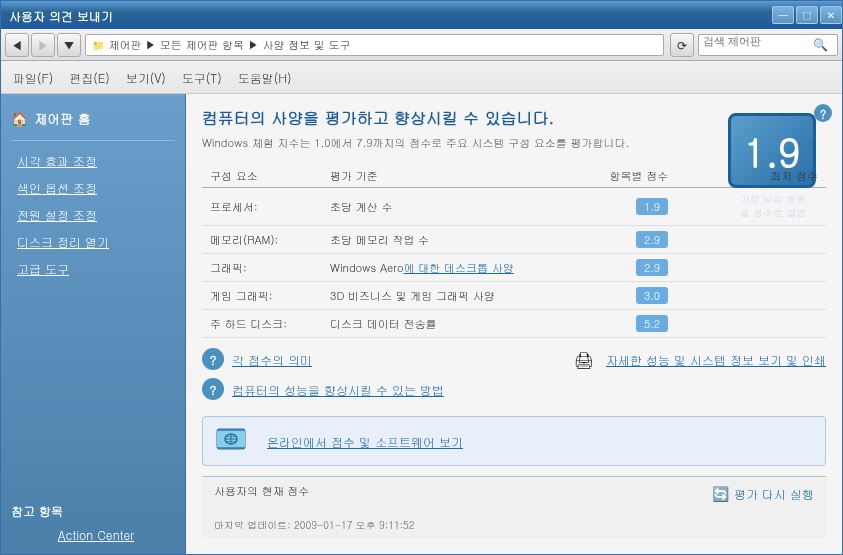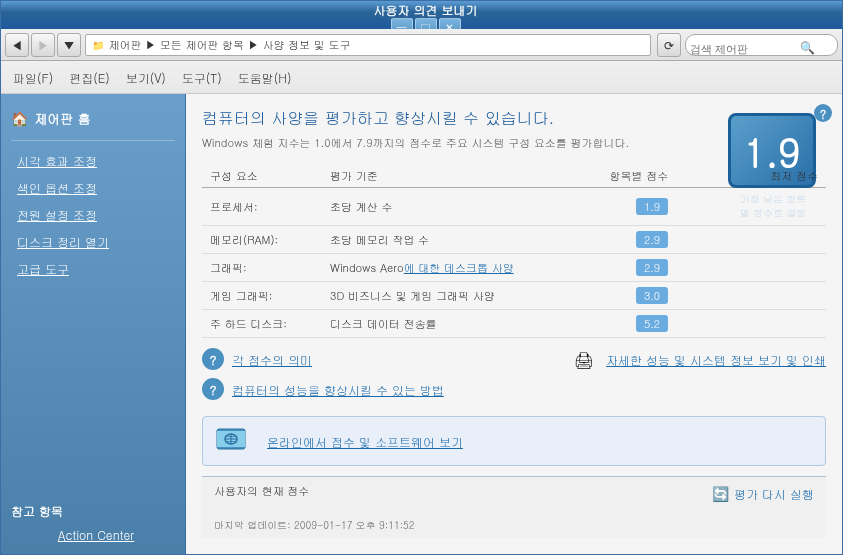--- a/index.html
+++ b/index.html
@@ -24,21 +24,20 @@
 
     
     .title-bar {
       background: linear-gradient(to bottom, #5b9bd5 0%, #2a6496 40%, #1e5a9e 100%);
       height: 28px;
       display: flex;
       align-items: center;
       justify-content: space-between;
       padding: 0 0 0 8px;
       flex-shrink: 0;
-      flex-direction: column;
     }
     .title-bar-text {
       color: white;
       font-size: 12px;
       font-weight: bold;
     }
     .title-bar-buttons {
       display: flex;
       gap: 2px;
     }
@@ -93,27 +92,27 @@
       border: 1px solid #aaa;
       border-radius: 2px;
       display: flex;
       align-items: center;
       padding: 0 6px;
       font-size: 11px;
       color: #333;
     }
     .search-box {
       display: flex;
-      align-items: flex-end;
+      align-items: flex-start;
       height: 22px;
       background: white;
       border: 1px solid #aaa;
-      border-radius: 10px;
+      border-radius: 2px;
       padding: 0 4px;
-      width: 153px;
+      width: 140px;
     }
     .search-box input {
       border: none;
       outline: none;
       font-size: 11px;
       width: 110px;
       background: transparent;
     }
     .search-icon-btn {
       cursor: pointer;
@@ -215,21 +214,21 @@
       justify-content: center;
       color: white;
       font-size: 12px;
       font-weight: bold;
       cursor: pointer;
     }
 
     .content-title {
       font-size: 16px;
       color: #1a5a9a;
-      font-weight: normal;
+      font-weight: bold;
       margin-bottom: 6px;
     }
     .content-subtitle {
       font-size: 11px;
       color: #555;
       margin-bottom: 14px;
     }
 
     
     .score-table {

